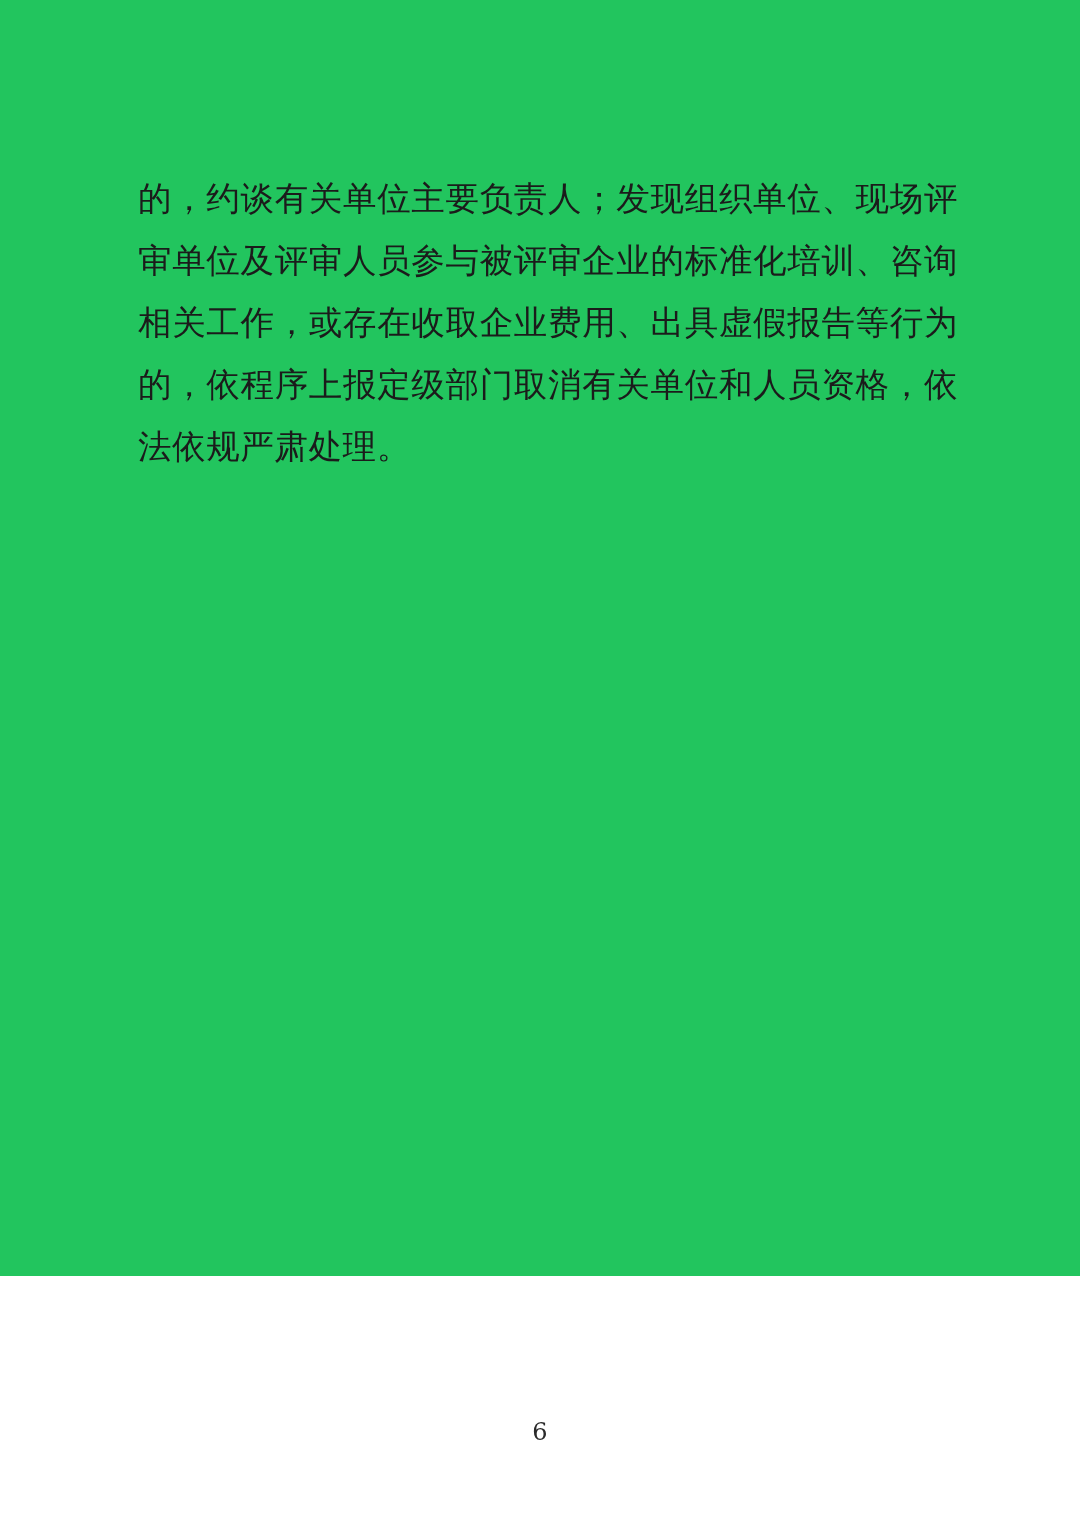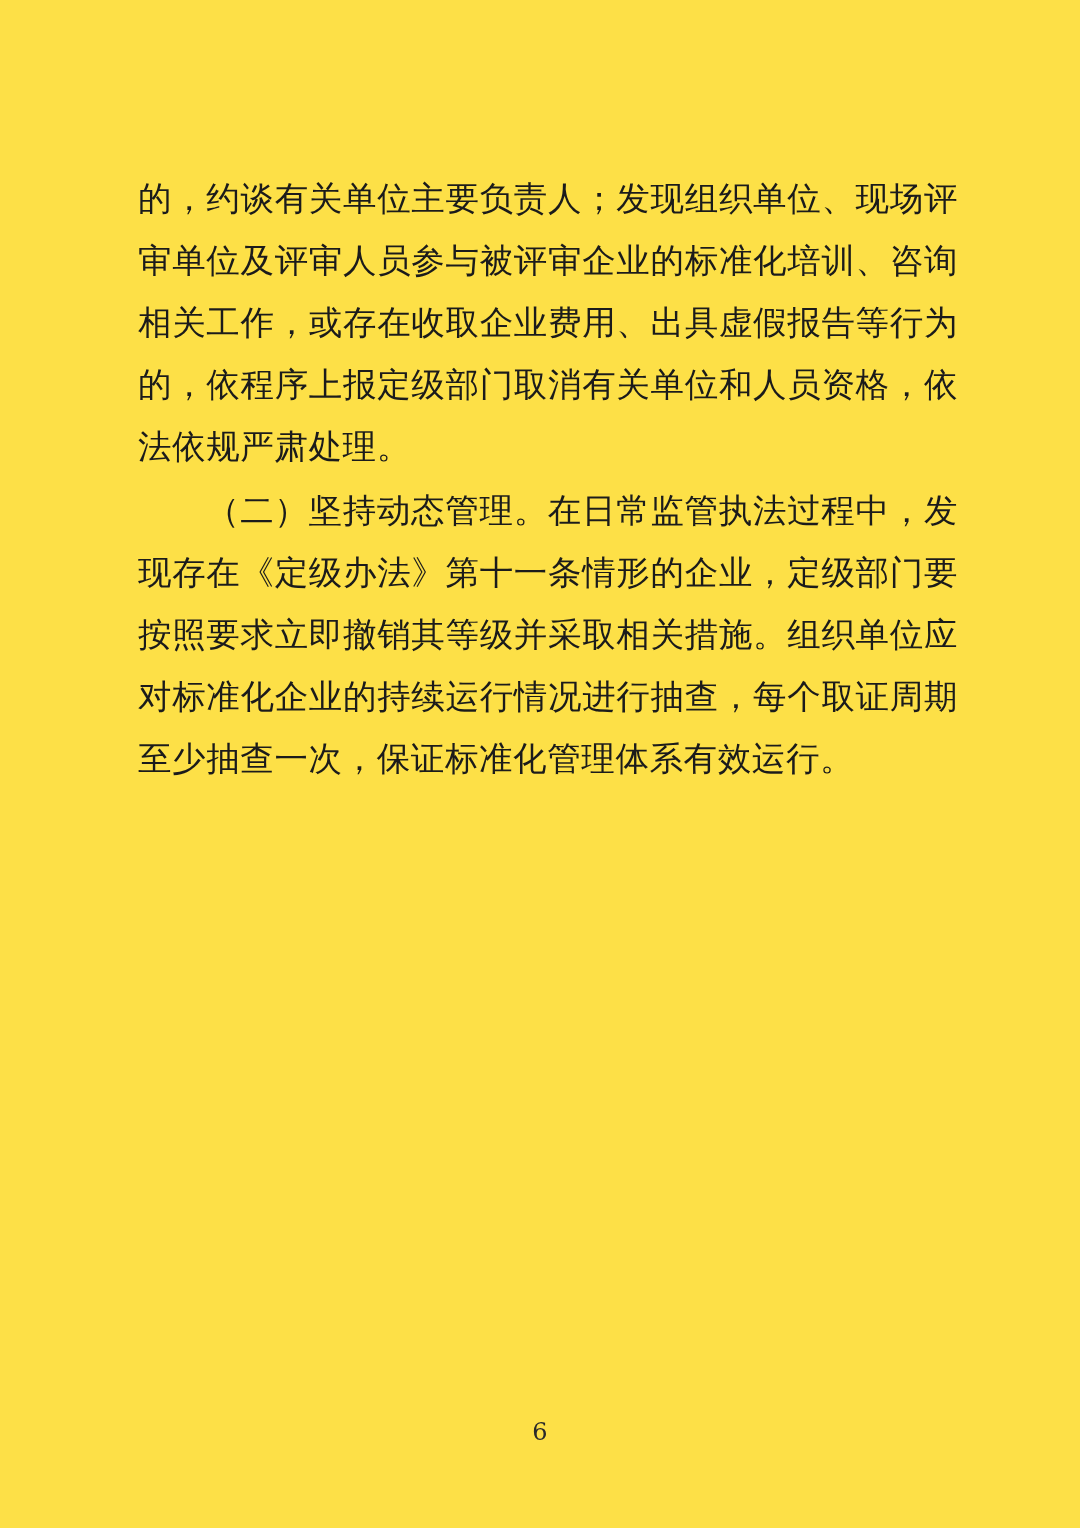--- a/index.html
+++ b/index.html
@@ -13,22 +13,22 @@
     font-family: "DejaVu Serif", "Liberation Serif", serif;
     color: #1a1a1a;
     position: relative;
     overflow: hidden;
   }
   .page {
     position: absolute;
     top: 0;
     left: 0;
     width: 1080px;
-    height: 1528px;
-    background: #fde047;
+    height: 1276px;
+    background: #22c55e;
   }
   .content {
     position: absolute;
     left: 138px;
     top: 168px;
     width: 820px;
   }
   .para {
     font-size: 33.5px;
     line-height: 62px;
@@ -54,18 +54,17 @@
     color: #2a2a2a;
     font-family: "DejaVu Serif", "Liberation Serif", serif;
   }
 </style>
 </head>
 <body>
 
 <div class="page">
   <div class="content">
     <p class="para">的，约谈有关单位主要负责人；发现组织单位、现场评审单位及评审人员参与被评审企业的标准化培训、咨询相关工作，或存在收取企业费用、出具虚假报告等行为的，依程序上报定级部门取消有关单位和人员资格，依法依规严肃处理。</p>
-    <p class="para indent">（二）坚持动态管理。在日常监管执法过程中，发现存在《定级办法》第十一条情形的企业，定级部门要按照要求立即撤销其等级并采取相关措施。组织单位应对标准化企业的持续运行情况进行抽查，每个取证周期至少抽查一次，保证标准化管理体系有效运行。</p>
   </div>
   <div class="footer">
     <span class="page-number">6</span>
   </div>
 </div>
 
 </body></html>

